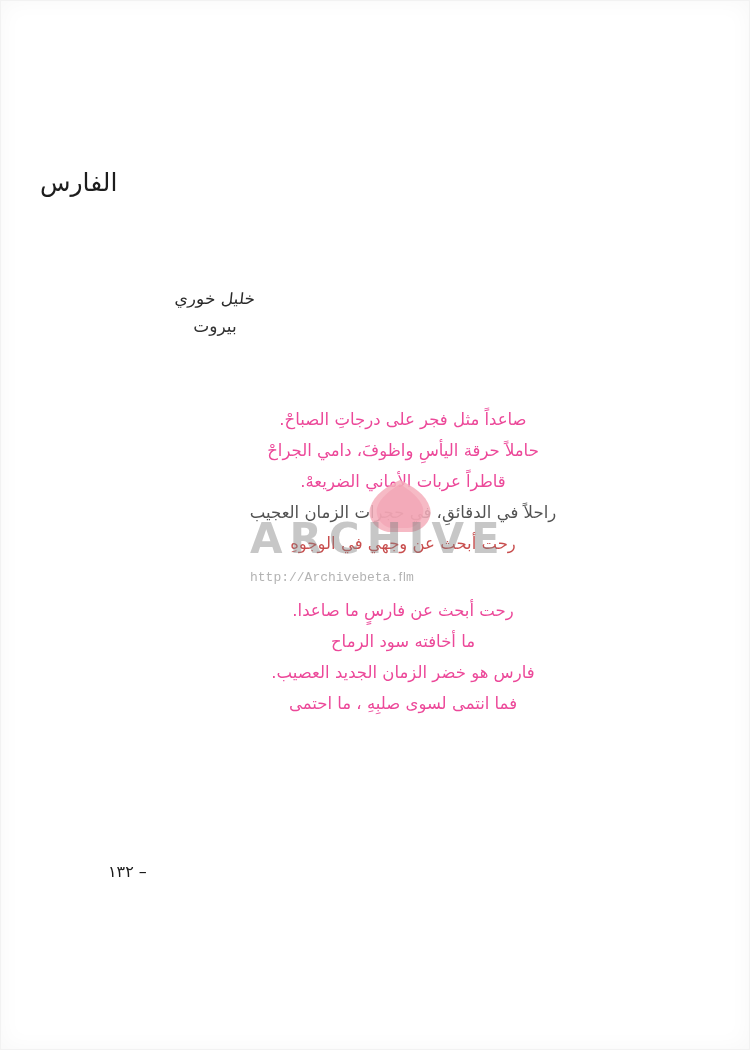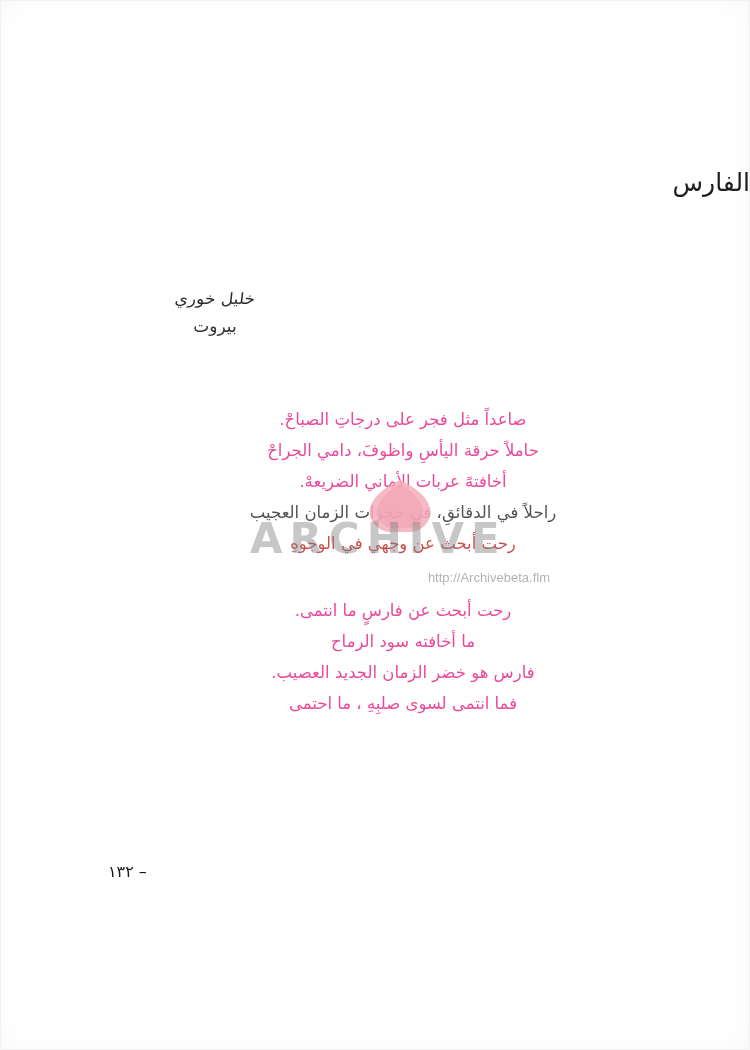--- a/index.html
+++ b/index.html
@@ -26,21 +26,21 @@
     inset: 0;
     pointer-events: none;
     box-shadow: inset 0 0 0 1px #f2f2f2, inset 0 0 24px rgba(0,0,0,0.035);
   }
 
   .poem-title {
     position: absolute;
     top: 168px;
     left: 0;
     width: 100%;
-    text-align: right;
+    text-align: left;
     font-family: "DejaVu Sans", sans-serif;
     font-size: 25px;
     color: #1d1d1d;
     direction: rtl;
     letter-spacing: 0.5px;
     padding-left: 40px;
     box-sizing: border-box;
   }
 
   .signature-block {
@@ -132,48 +132,48 @@
     font-size: 42px;
     font-weight: bold;
     letter-spacing: 7px;
     color: rgba(130,130,130,0.45);
   }
   .wm-url {
     position: absolute;
     left: 0;
     top: 92px;
     width: 100%;
-    text-align: right;
-    font-family: Liberation Sans, sans-serif;
+    text-align: left;
+    font-family: Liberation Mono, monospace;
     font-size: 13px;
     color: rgba(150,150,150,0.72);
   }
 </style>
 </head>
 <body>
 
 <div class="page">
 
   <div class="poem-title">الفارس</div>
 
   <div class="signature-block">
     <div class="signature">خليل خوري</div>
     <div class="signature-place">بيروت</div>
   </div>
 
   <div class="verses">
     <div class="stanza">
       <div class="verse">صاعداً مثل فجر على درجاتِ الصباحْ.</div>
       <div class="verse">حاملاً حرقة اليأسِ واظوفَ، دامي الجراحْ</div>
-      <div class="verse">أخافتهً عربات الأماني الضريعهْ.</div>
+      <div class="verse">قاطراً عربات الأماني الضريعهْ.</div>
       <div class="verse faded">راحلاً في الدقائقِ، في حجرات الزمان العجيب</div>
       <div class="verse faded2">رحت أبحث عن وجهي في الوجوهِ</div>
     </div>
     <div class="stanza">
-      <div class="verse">رحت أبحث عن فارسٍ ما انتمى.</div>
+      <div class="verse">رحت أبحث عن فارسٍ ما صاعدا.</div>
       <div class="verse">ما أخافته سود الرماح</div>
       <div class="verse">فارس هو خضر الزمان الجديد العصيب.</div>
       <div class="verse">فما انتمى لسوى صلبِهِ ، ما احتمى</div>
     </div>
   </div>
 
   <div class="page-number">– ١٣٢</div>
 
   <div class="watermark">
     <svg class="wm-leaf" viewBox="0 0 84 58">

